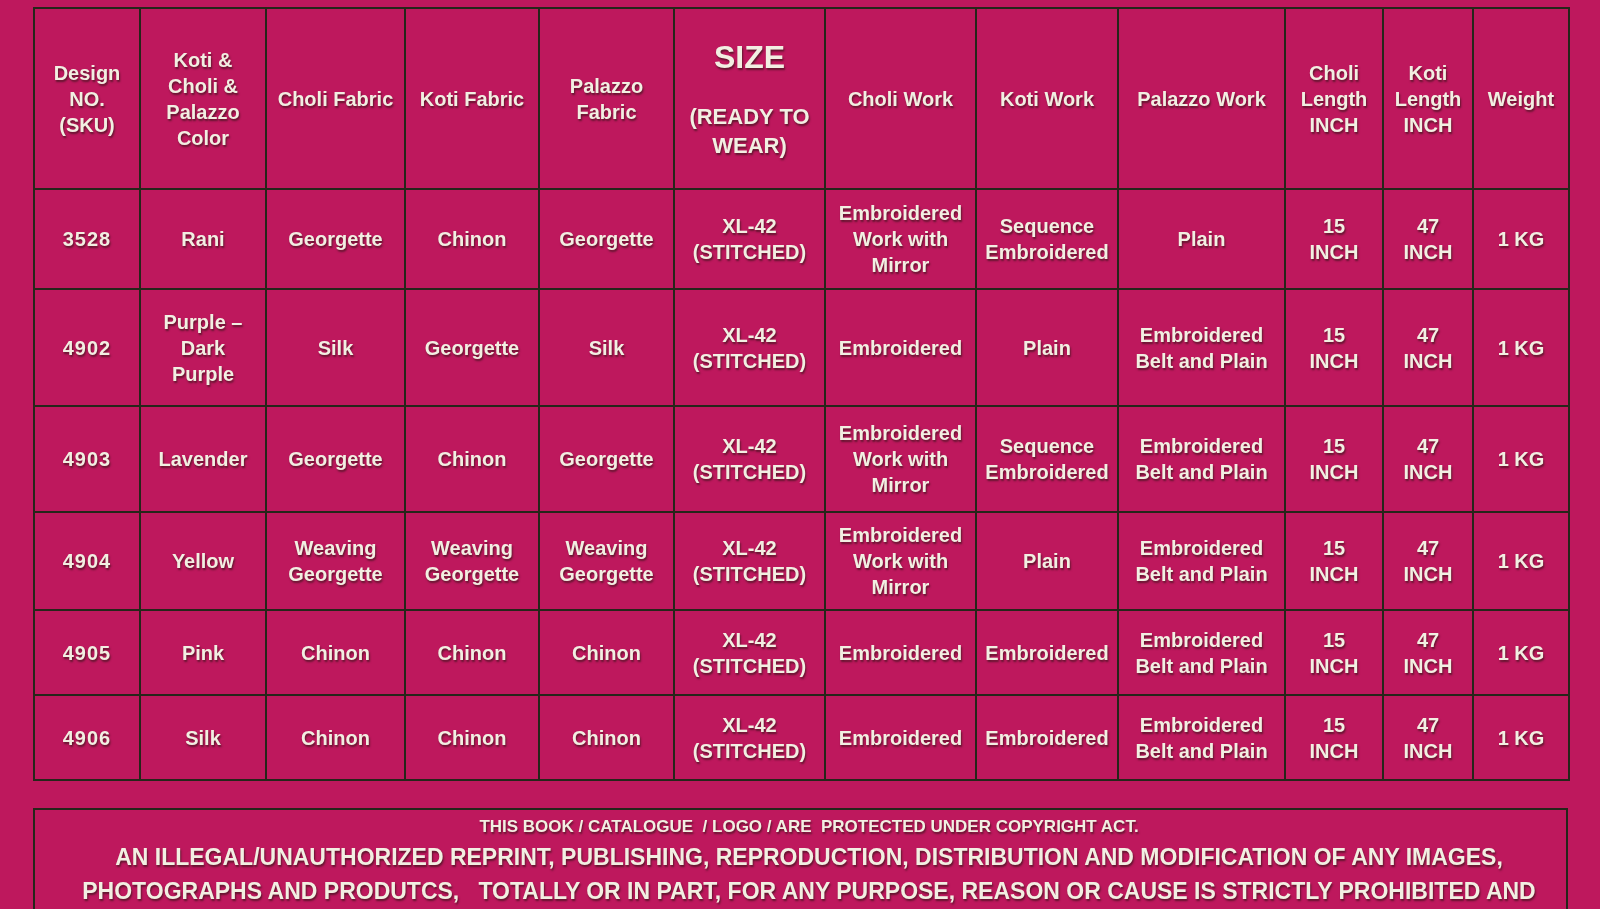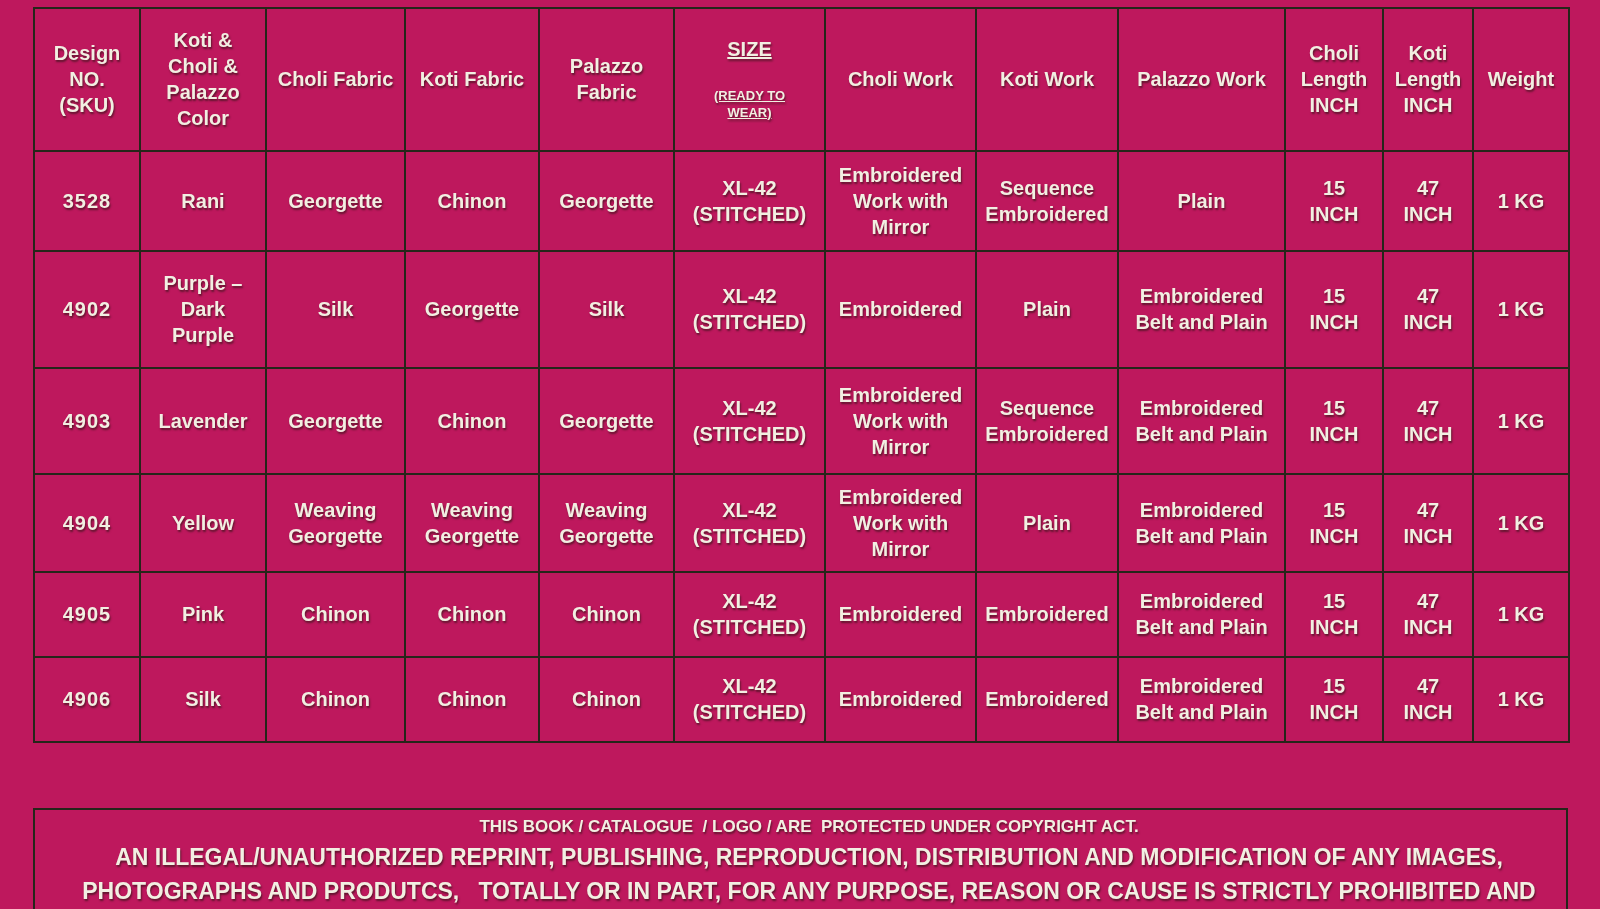--- a/index.html
+++ b/index.html
@@ -46,31 +46,29 @@
   tbody tr:nth-child(5) { height: 85px; }
   tbody tr:nth-child(6) { height: 85px; margin-left: 16px; }
   tbody tr:nth-child(7) { height: 80px; }
   td.sku-cell {
     font-size: 38px;
     vertical-align: bottom;
     padding-bottom: 10px;
     letter-spacing: 1px;
   }
   th .size-title {
-    font-size: 20px;
+    font-size: 32px;
     display: block;
     line-height: 1.25;
-    text-decoration: underline;
   }
   th .size-sub {
-    font-size: 13px;
+    font-size: 22px;
     display: block;
     line-height: 1.3;
     white-space: pre-line;
-    text-decoration: underline;
   }
   .copyright-box {
     position: absolute;
     left: 33px;
     top: 808px;
     width: 1535px;
     box-sizing: border-box;
     border: 2px solid #26261a;
     padding: 4px 8px 10px 25px;
     color: #f2efe2;

